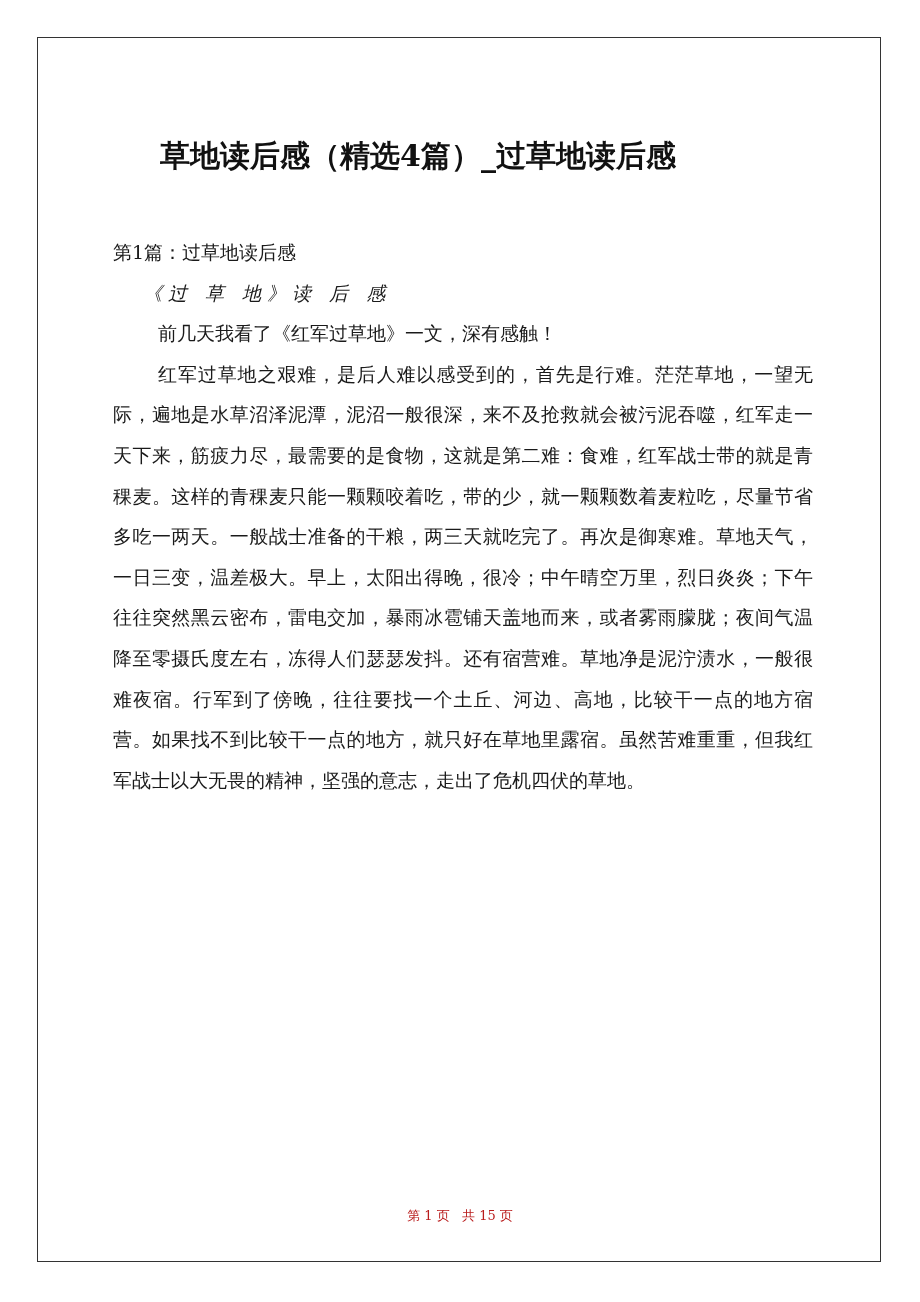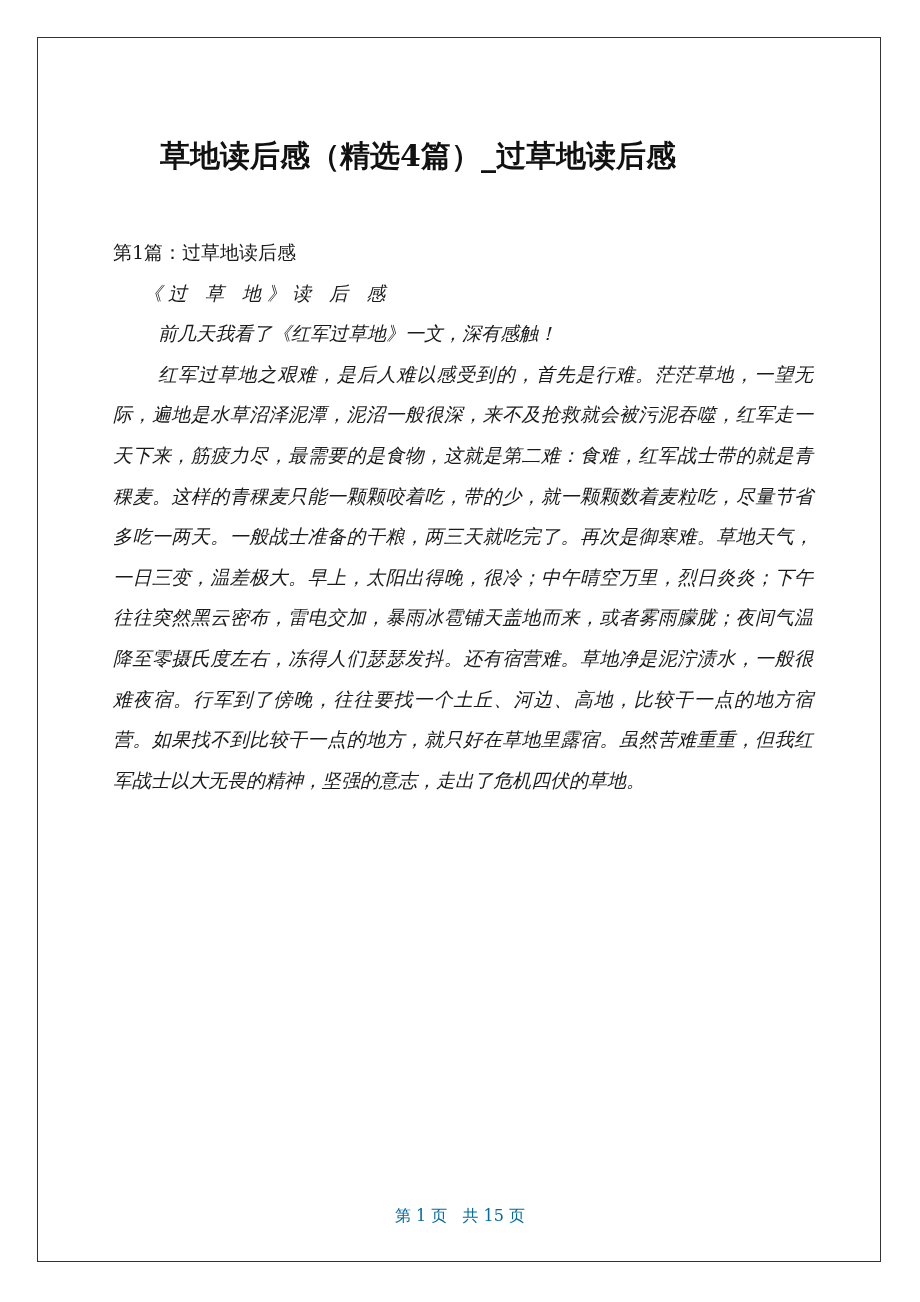--- a/index.html
+++ b/index.html
@@ -54,30 +54,29 @@
       padding-left: 30px;
       letter-spacing: 6px;
       white-space: nowrap;
       font-style: italic;
     }
     .para {
       margin: 0;
       text-indent: 45px;
       text-align: justify;
       text-align-last: left;
-      font-style: italic;
     }
     .page-footer {
       position: absolute;
       left: 0;
       top: 1206px;
       width: 920px;
       text-align: center;
-      font-size: 16px;
-      color: #0369a1;
+      font-size: 13px;
+      color: #b91c1c;
       line-height: 20px;
     }
     .page-footer span { white-space: pre; }
   </style>
 </head>
 <body>
 
 <div class="page-frame"></div>
 
 <h1 class="doc-title">草地读后感（精选4篇）_过草地读后感</h1>

